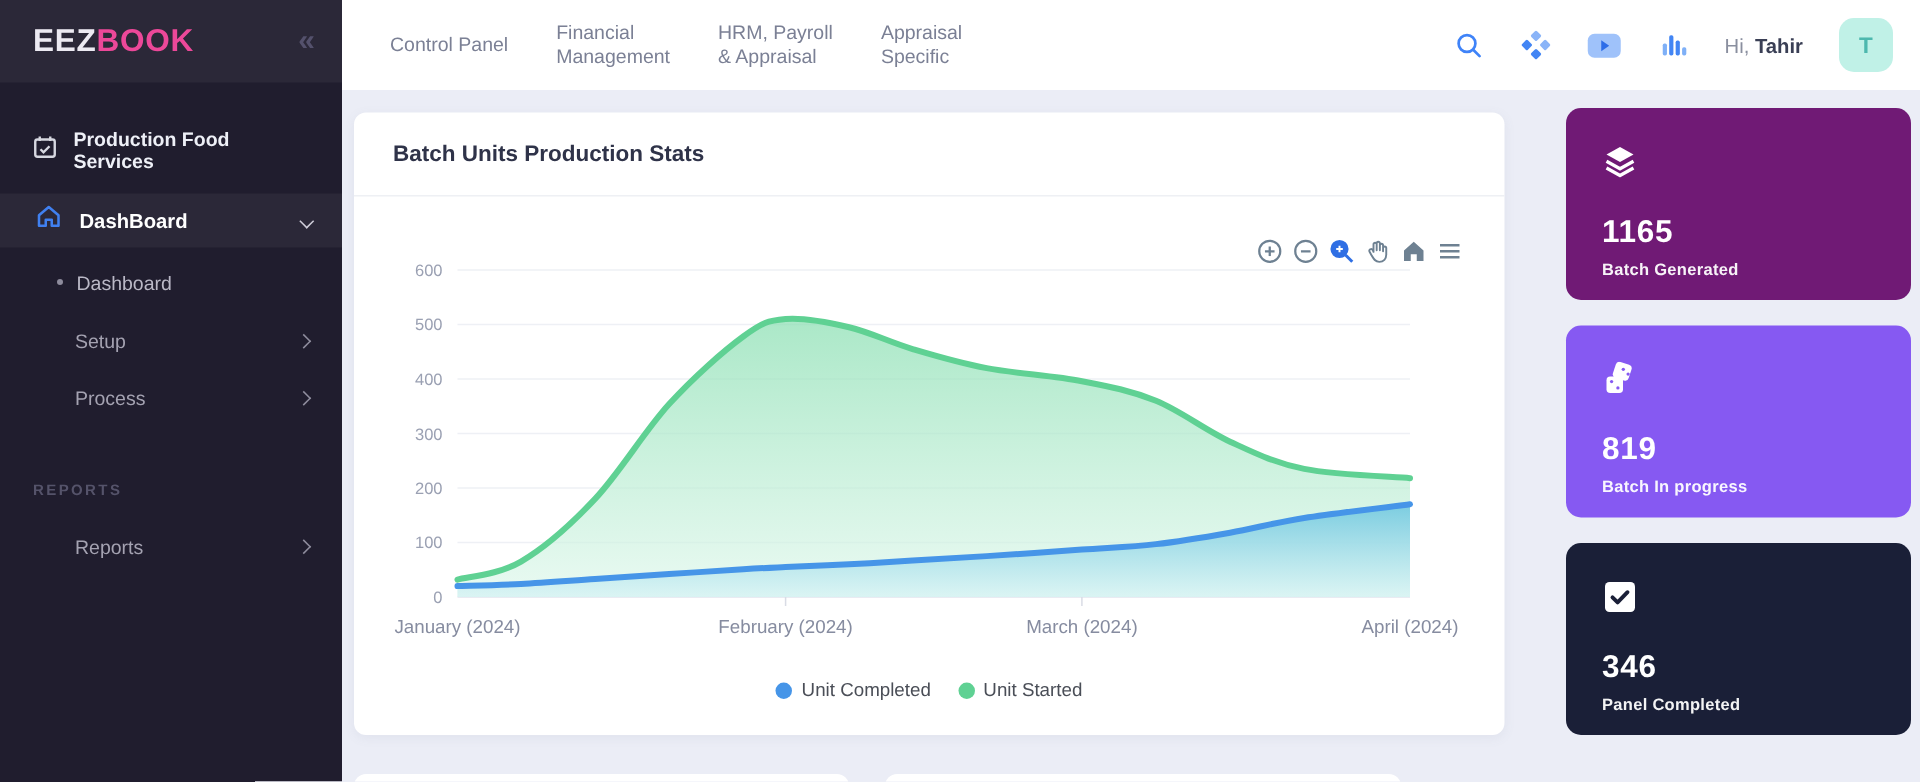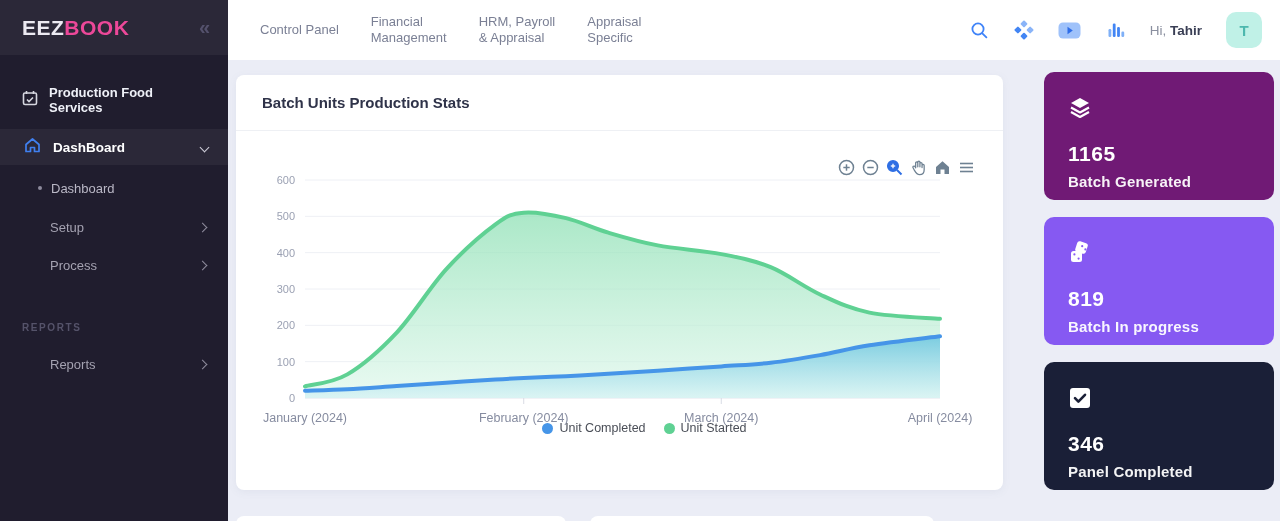--- a/index.html
+++ b/index.html
@@ -37,30 +37,30 @@
   .greet { font-size:13.5px; color:#8a8f9f; white-space:nowrap; }
   .greet b { color:#3a3f55; font-weight:700; }
   .avatar { width:36px; height:36px; border-radius:10px; background:#c0f1e7; color:#4db8ae; font-weight:700; font-size:15px; display:flex; align-items:center; justify-content:center; cursor:pointer; }
 
   
   .chart-card { position:absolute; left:236px; top:75px; width:767px; height:415px; background:#fff; border-radius:8px; box-shadow:0 2px 8px rgba(100,110,140,.08); z-index:3; }
   .chart-title { height:56px; line-height:56px; padding-left:26px; font-size:15px; font-weight:600; color:#2f3349; border-bottom:1px solid #eef0f4; }
   .chart-wrap { position:absolute; left:0; top:56px; width:767px; height:359px; }
   .chart-toolbar { position:absolute; top:28px; right:28px; display:flex; gap:7px; align-items:center; z-index:2; }
   .tb-icon { width:17px; height:17px; display:flex; align-items:center; justify-content:center; cursor:pointer; }
-  .legend { position:absolute; left:0; top:290px; width:100%; display:flex; justify-content:center; gap:18px; align-items:flex-end;margin-left:25px; }
+  .legend { position:absolute; left:0; top:322px; width:100%; display:flex; justify-content:center; gap:18px; align-items:flex-end; }
   .legend-item { display:flex; align-items:center; gap:6px; cursor:pointer; }
   .legend-dot { width:11px; height:11px; border-radius:50%; }
   .legend-text { font-size:12.5px; color:#4a4e57; }
 
   
   .stat-col { position:absolute; left:1044px; top:72px; width:230px; z-index:3; }
   .stat-card { width:230px; height:128px; border-radius:10px; padding:24px; margin-bottom:17px; color:#fff; cursor:pointer; }
   .stat-value { font-size:21px; font-weight:700; margin-top:18px; letter-spacing:.5px; }
-  .stat-label { font-size:15px; font-weight:700; margin-top:7px; opacity:.95; letter-spacing:.2px; }
+  .stat-label { font-size:11px; font-weight:700; margin-top:7px; opacity:.95; letter-spacing:.2px; }
 
   
   .partial-card { position:absolute; top:516px; height:8px; background:#fff; border-radius:8px 8px 0 0; z-index:2; }
   .partial-a { left:236px; width:330px; }
   .partial-b { left:590px; width:344px; }
 </style>
 </head>
 <body>
 
 <div class="page">

